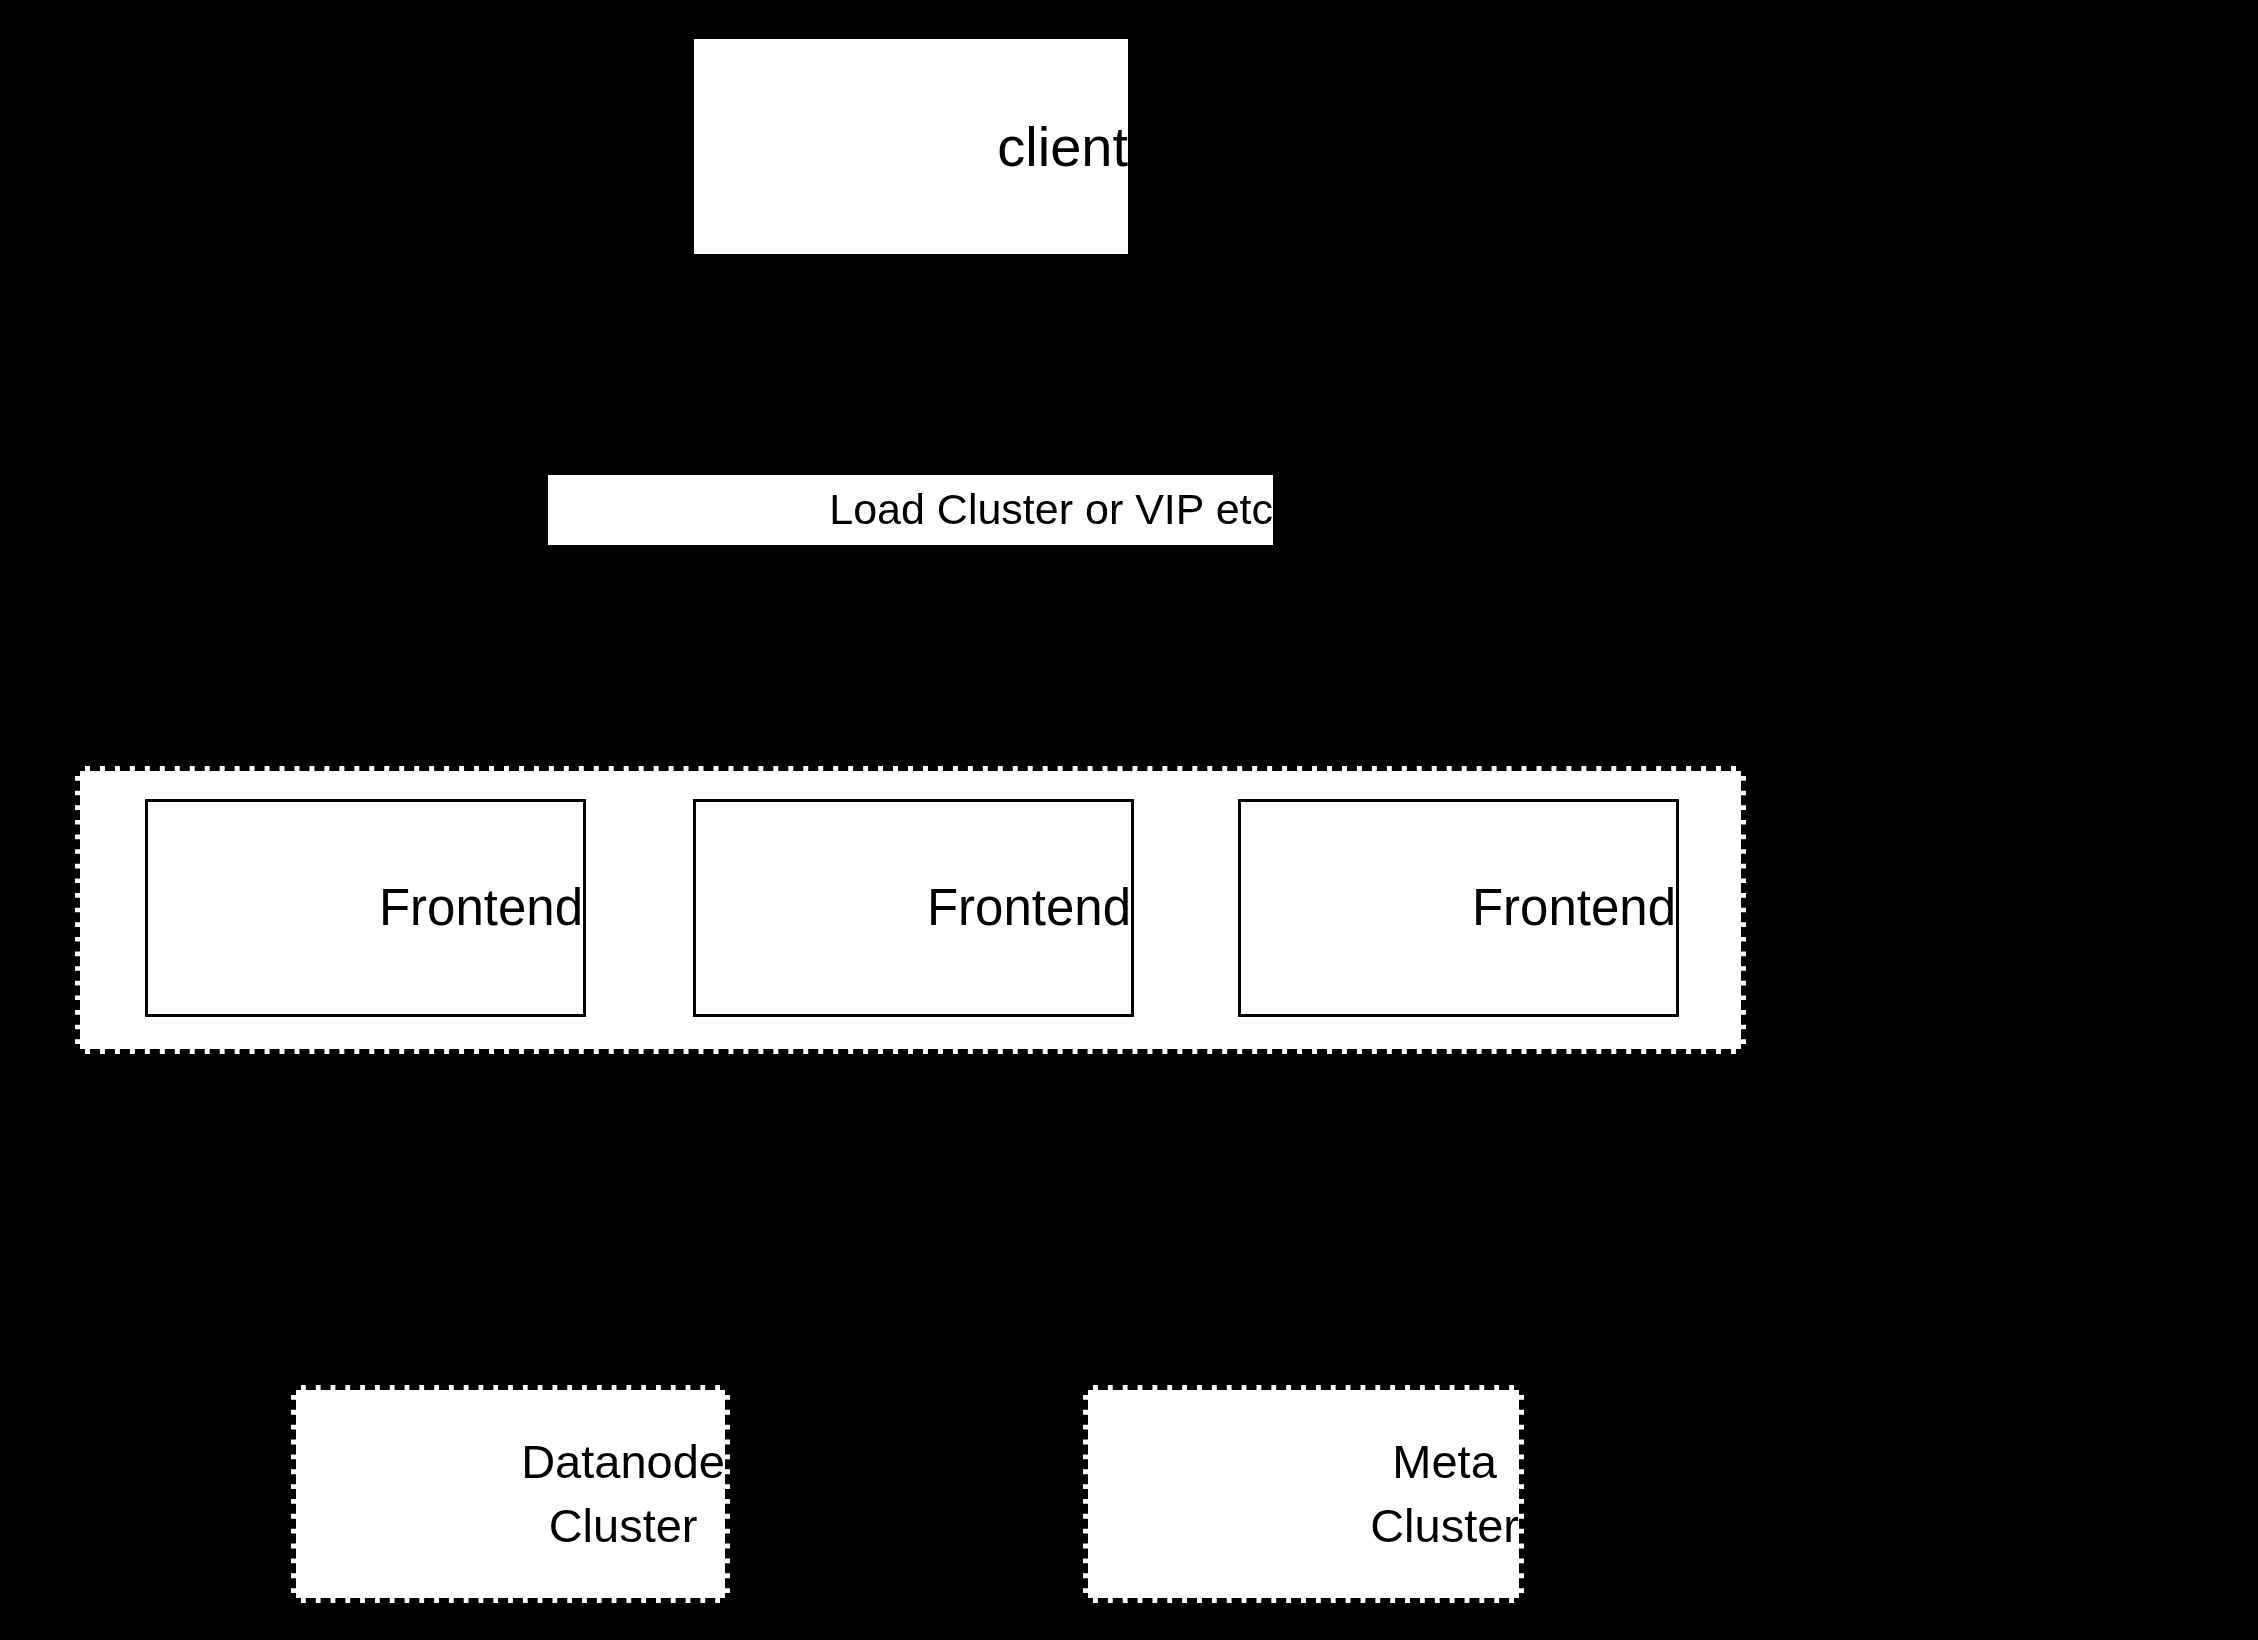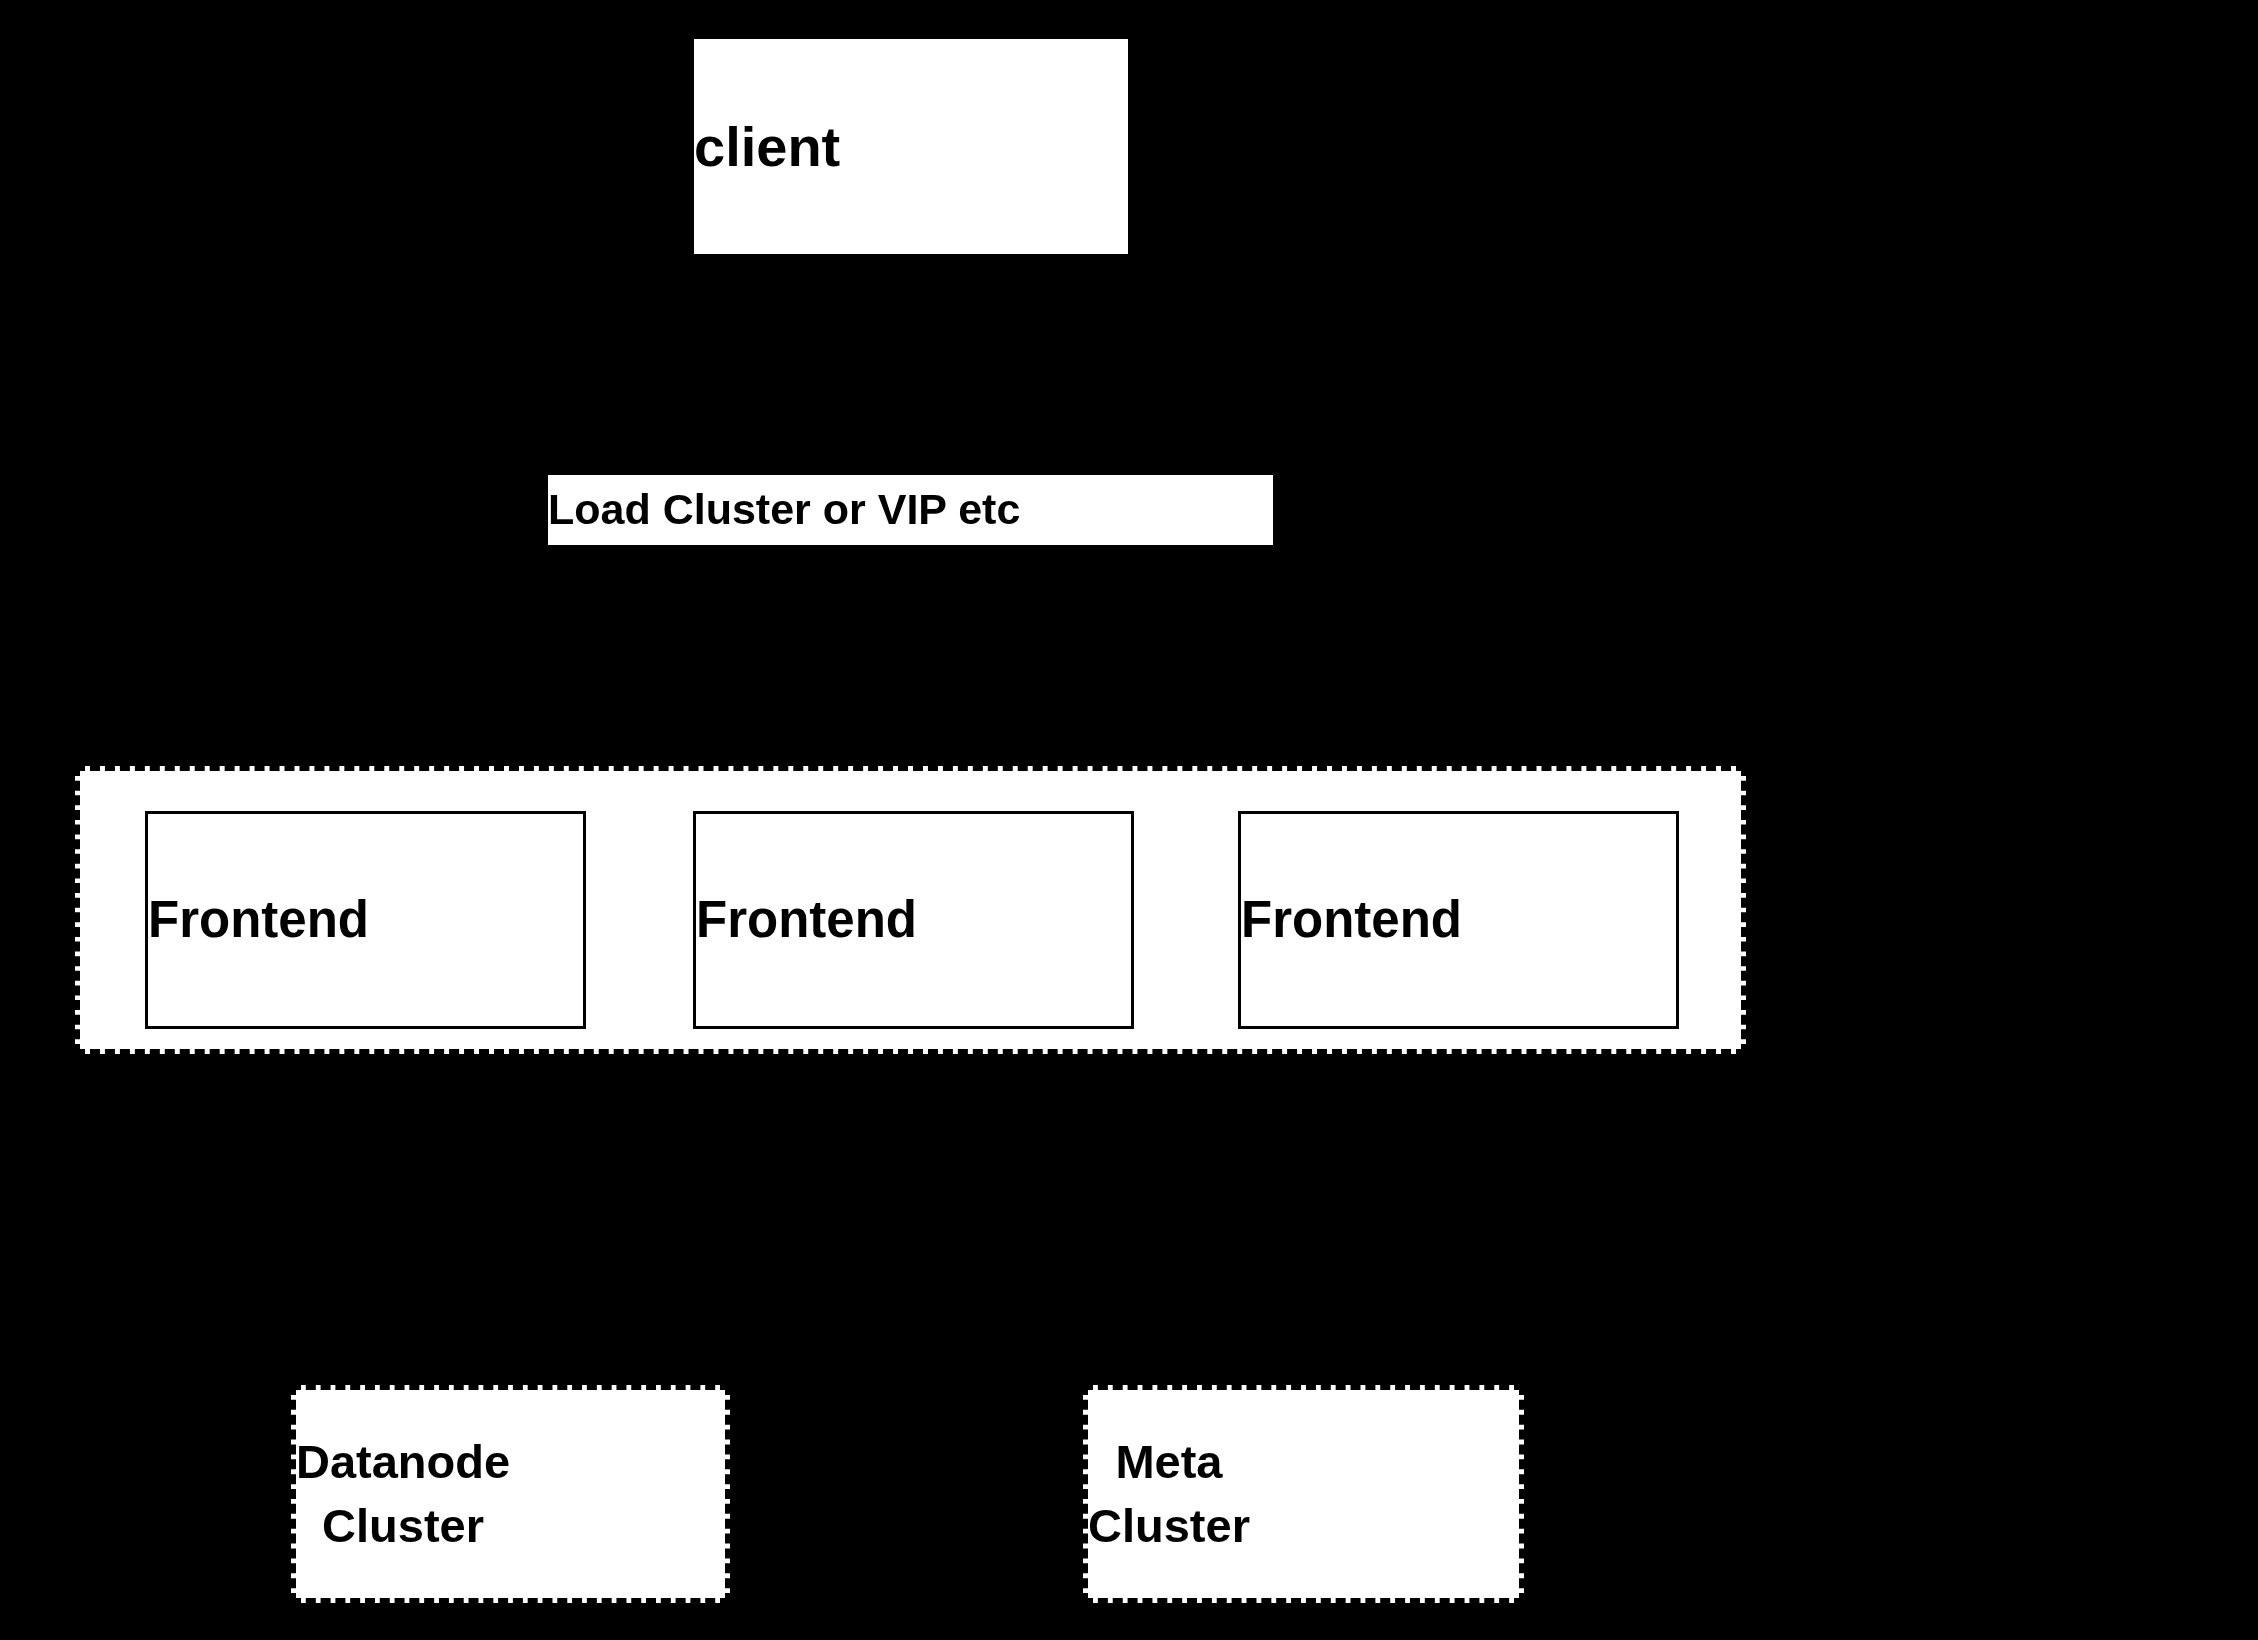--- a/index.html
+++ b/index.html
@@ -10,41 +10,40 @@
     background:#000;
     overflow:hidden;
     font-family:"Liberation Sans","DejaVu Sans",sans-serif;
     color:#000;
   }
   .node{
     position:absolute;
     background:#fff;
     display:flex;
     align-items:center;
-    justify-content:flex-start;
+    justify-content:flex-end;
     text-align:center;
     box-sizing:border-box;
-    font-weight:bold;
   }
   
   .plain{border:none;}
   
   .dashed{border:5.5px dashed #000;}
   
   .framed{border:3.6px solid #000;}
   .label{display:block;}
   .client-label{font-size:56px;line-height:1.1;}
   .lb-label{font-size:43px;line-height:1.1;white-space:nowrap;}
   .fe-label{font-size:51px;line-height:1.1;}
   .cluster-label{font-size:47px;line-height:64px;}
   
   .client{left:694px;top:39px;width:434px;height:215px;}
   .loadbalancer{left:548px;top:475px;width:725px;height:70px;}
   .fe-group{left:75px;top:766px;width:1671px;height:288px;background:#fff;}
-  .fe{top:28px;width:441px;height:218px;margin-top:12px;}
+  .fe{top:28px;width:441px;height:218px;}
   .fe-1{left:65px;}
   .fe-2{left:613px;}
   .fe-3{left:1158px;}
   .datanode{left:291px;top:1385px;width:439px;height:218px;}
   .meta{left:1083px;top:1385px;width:441px;height:218px;}
 </style>
 </head>
 <body>
 
 <div class="canvas">

